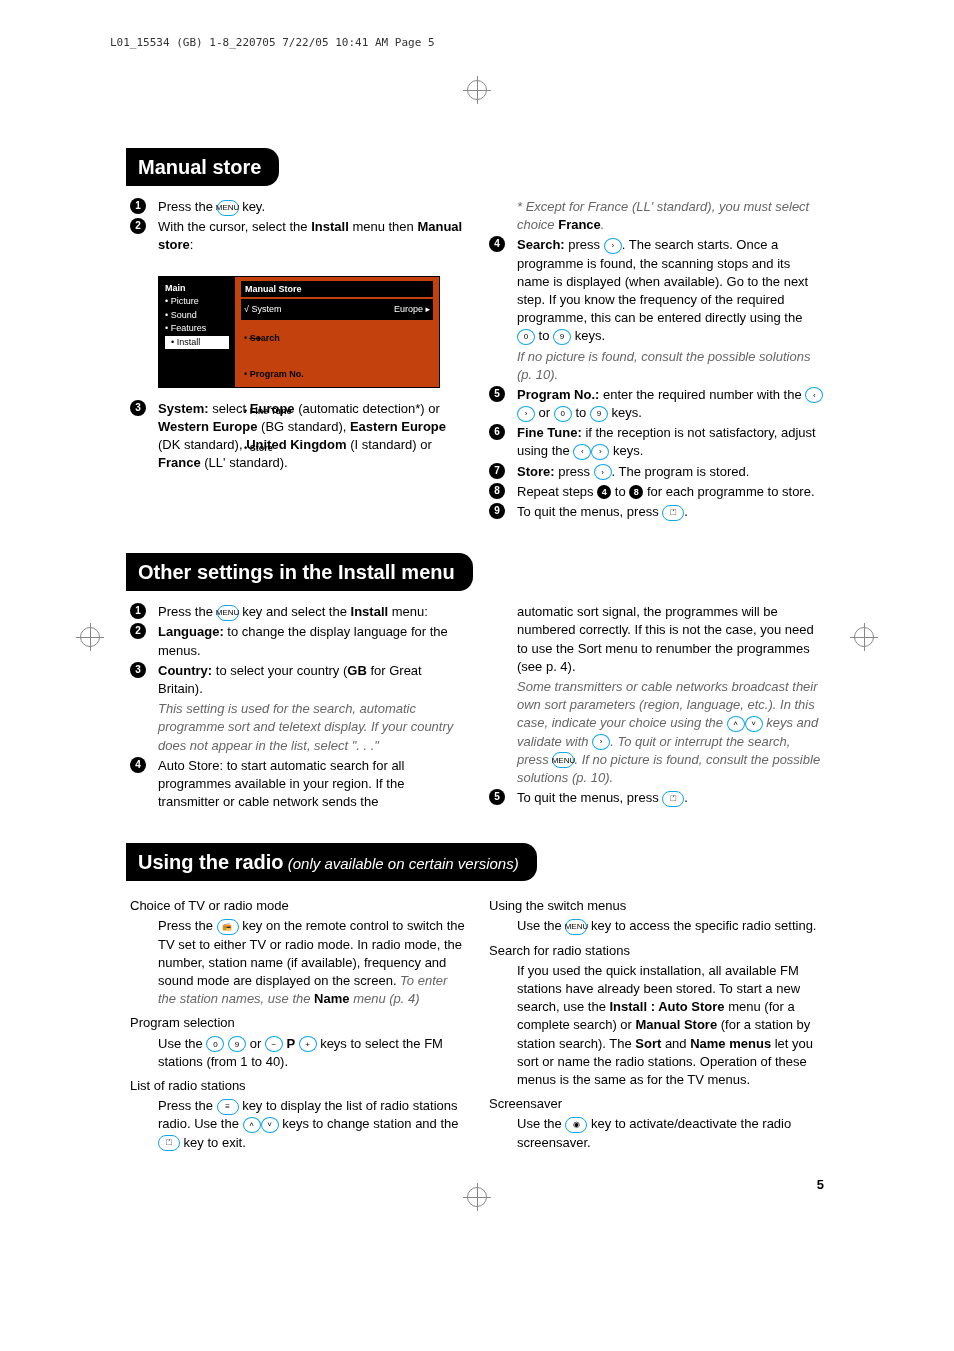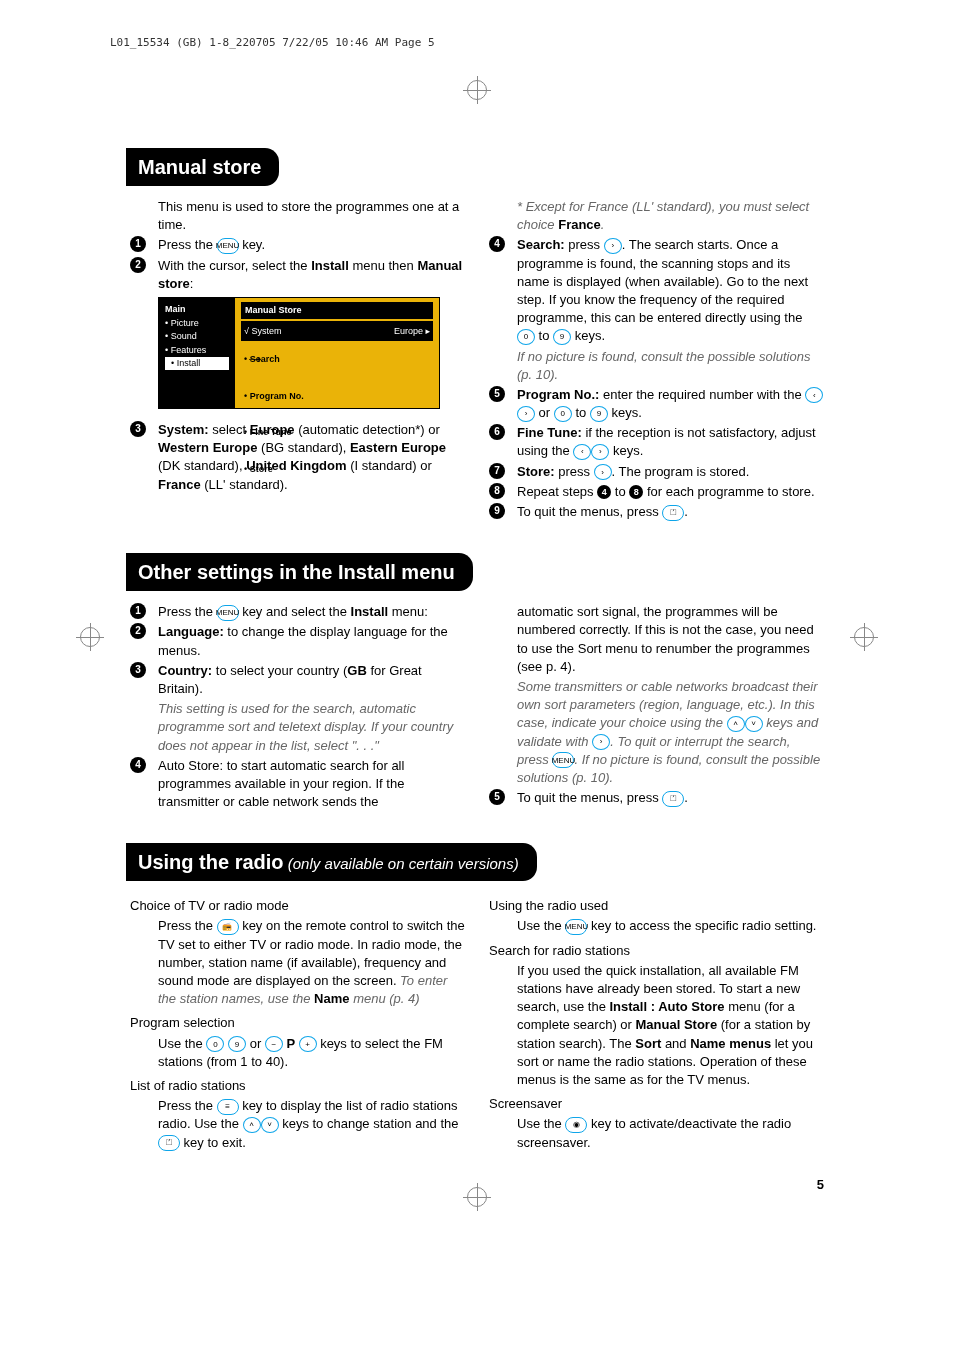--- a/index.html
+++ b/index.html
@@ -106,23 +106,23 @@
     .key.round { width: 14px; border-radius: 50%; }
     b { font-weight: bold; }
     i, .italic { font-style: italic; color: #666; }
     p { margin: 2px 0; }
     .section-block { margin-bottom: 22px; }
     .subhead { font-weight: normal; margin-left: 0; margin-top: 6px; margin-bottom: 2px; }
     .menu-box {
       border: 1px solid #000;
       width: 280px;
       height: 110px;
-      margin: 4px 0 12px 28px;
-      position: relative;
-      background: #eab308;
+      margin: 21px 0 12px 28px;
+      position: relative;
+      background: #c2410c;
       display: flex;
     }
     .menu-sidebar {
       background: #000;
       color: #fff;
       font-size: 9px;
       padding: 4px 6px;
       width: 64px;
       position: relative;
     }
@@ -154,31 +154,30 @@
     .page-num {
       text-align: right;
       font-weight: bold;
       margin-top: 18px;
     }
   </style>
 </head>
 <body>
 
 <div class="page">
-  <div class="print-header">L01_15534 (GB) 1-8_220705  7/22/05  10:46 AM  Page 5</div>
+  <div class="print-header">L01_15534 (GB) 1-8_220705  7/22/05  10:41 AM  Page 5</div>
   <div class="crop-mark crop-top"><span class="reg-circle"></span></div>
   <div class="crop-mark crop-mid-left"><span class="reg-circle"></span></div>
   <div class="crop-mark crop-mid-right"><span class="reg-circle"></span></div>
   <div class="crop-mark crop-bottom"><span class="reg-circle"></span></div>
 
   <div class="section-block">
     <div class="section-header large">Manual store</div>
     <div class="two-col">
       <div class="col">
-        <p class="indent">This menu is used to store the programmes one at a time.</p>
         <p class="indent"><span class="step-num">1</span><span>Press the </span><span class="key">MENU</span><span> key.</span></p>
         <p class="indent"><span class="step-num">2</span><span>With the cursor, select the </span><b>Install</b><span> menu then </span><b>Manual store</b><span>:</span></p>
 
         <div class="menu-box">
           <div class="menu-sidebar">
             <div><b>Main</b></div>
             <div>• Picture</div>
             <div>• Sound</div>
             <div>• Features</div>
             <div class="sel">• Install</div>
@@ -237,21 +236,21 @@
     <div class="two-col">
       <div class="col">
         <p class="subhead">Choice of TV or radio mode</p>
         <p class="indent"><span>Press the </span><span class="key">📻</span><span> key on the remote control to switch the TV set to either TV or radio mode. In radio mode, the number, station name (if available), frequency and sound mode are displayed on the screen. </span><i><span>To enter the station names, use the </span></i><b>Name</b><i><span> menu (p. 4)</span></i></p>
         <p class="subhead">Program selection</p>
         <p class="indent"><span>Use the </span><span class="key round">0</span> <span class="key round">9</span><span> or </span><span class="key round">−</span><b> P </b><span class="key round">+</span><span> keys to select the FM stations (from 1 to 40).</span></p>
         <p class="subhead">List of radio stations</p>
         <p class="indent"><span>Press the </span><span class="key">≡</span><span> key to display the list of radio stations radio. Use the </span><span class="key round">˄</span><span class="key round">˅</span><span> keys to change station and the </span><span class="key">⏍</span><span> key to exit.</span></p>
       </div>
       <div class="col">
-        <p class="subhead">Using the radio used</p>
+        <p class="subhead">Using the switch menus</p>
         <p class="indent"><span>Use the </span><span class="key">MENU</span><span> key to access the specific radio setting.</span></p>
         <p class="subhead">Search for radio stations</p>
         <p class="indent"><span>If you used the quick installation, all available FM stations have already been stored. To start a new search, use the </span><b>Install : Auto Store</b><span> menu (for a complete search) or </span><b>Manual Store</b><span> (for a station by station search). The </span><b>Sort</b><span> and </span><b>Name menus</b><span> let you sort or name the radio stations. Operation of these menus is the same as for the TV menus.</span></p>
         <p class="subhead">Screensaver</p>
         <p class="indent"><span>Use the </span><span class="key">◉</span><span> key to activate/deactivate the radio screensaver.</span></p>
       </div>
     </div>
   </div>
 
   <div class="page-num">5</div>

